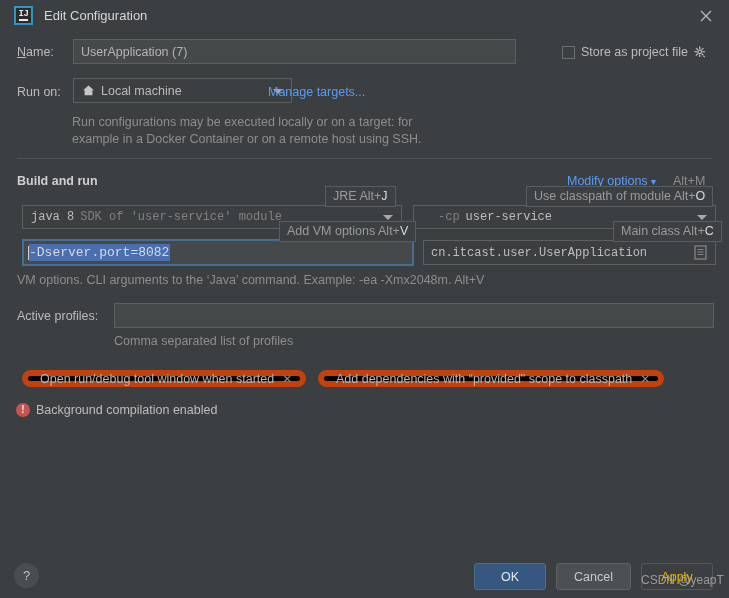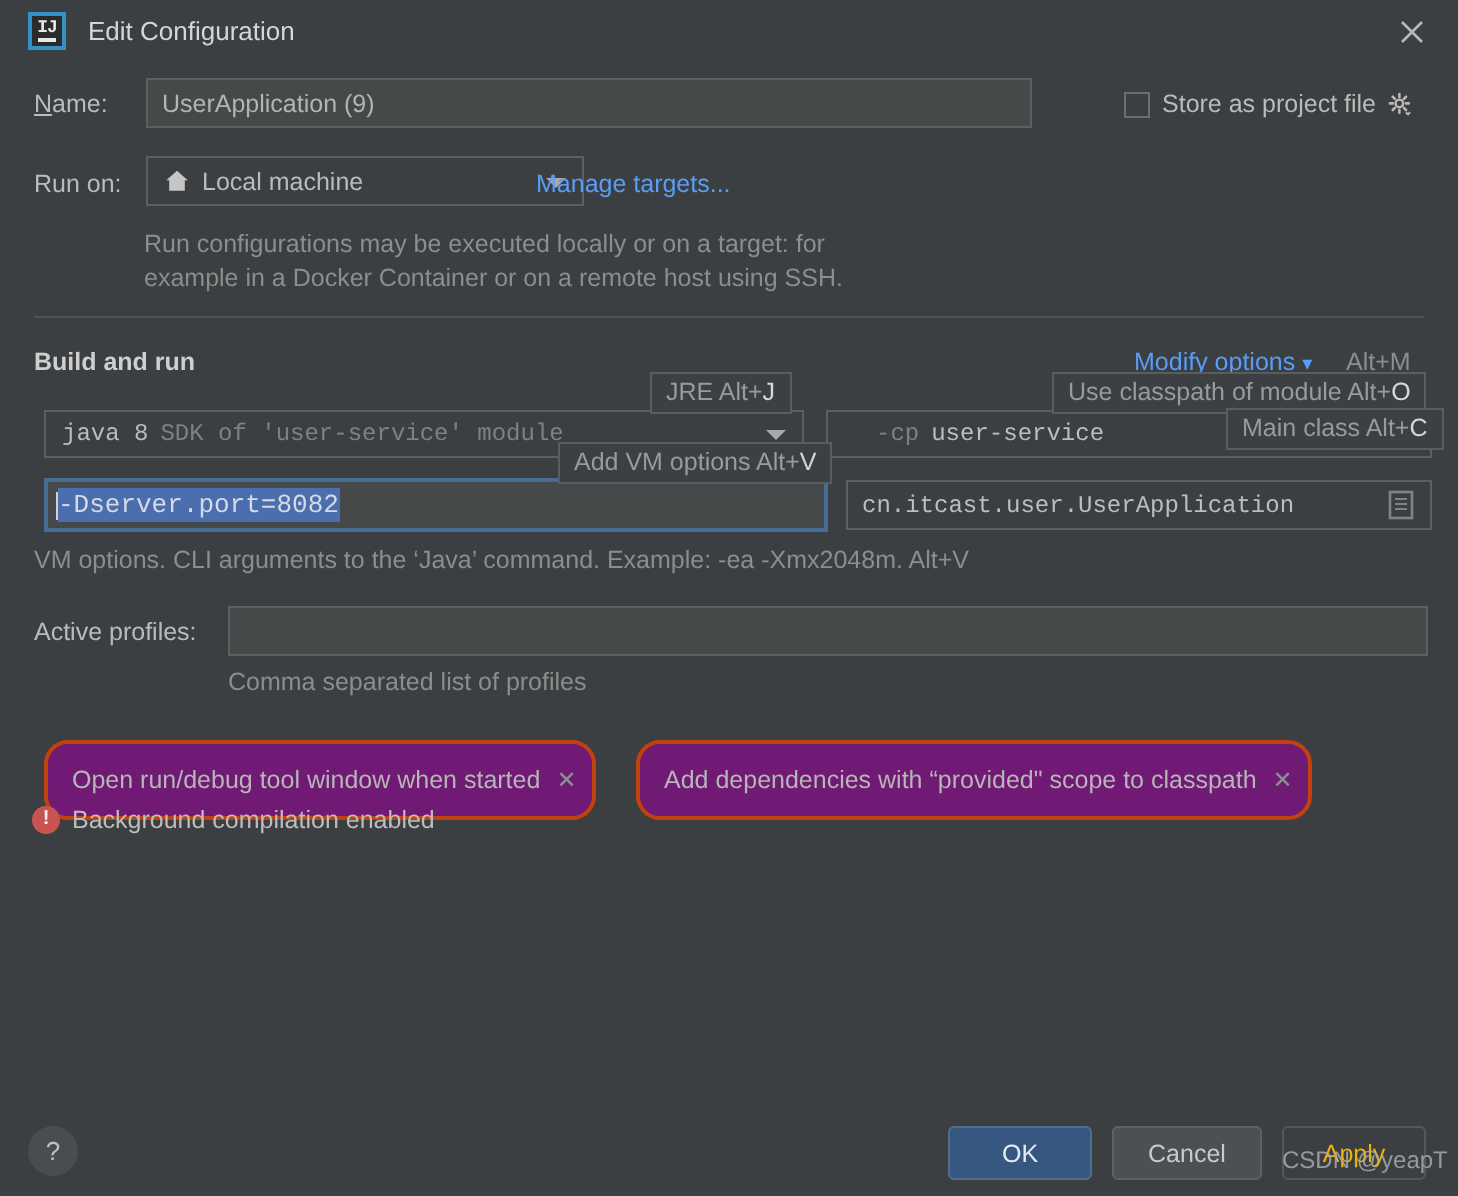--- a/index.html
+++ b/index.html
@@ -93,22 +93,22 @@
     background:#4b6eaf; color:#d4dbe6;
     font-family:"Liberation Mono", monospace; font-size:13px;
     padding:1px 1px 1px 0;
   }
   .caret { display:inline-block; width:1px; height:14px; background:#d0d0d0; vertical-align:-3px; }
 
   .fieldicon { position:absolute; opacity:.75; }
 
   
   .chip {
-    position:absolute; height:40px; border:2px solid #c2410c; border-radius:12px;
-    background:#701a75; color:#b6b6b6; font-size:12.5px;
+    position:absolute; height:17px; border:6px solid #c2410c; border-radius:12px;
+    background:#000000; color:#b6b6b6; font-size:12.5px;
     display:flex; align-items:center; padding:0 8px 0 12px; gap:8px;
   }
   .chip .x { color:#8b8f90; font-size:12px; }
 
   .warn-row { position:absolute; display:flex; align-items:center; gap:6px; }
   .warn-ico {
     width:14px;height:14px;border-radius:50%;background:#c75450;
     color:#f0f0f0;font-size:10px;font-weight:bold;line-height:14px;text-align:center;
   }
 
@@ -146,21 +146,21 @@
       <svg width="22" height="20" viewBox="0 0 22 20">
         <path d="M6 5 L16 15 M16 5 L6 15" stroke="#b9b9b9" stroke-width="1.3" fill="none"></path>
       </svg>
     </div>
   </div>
 
   <div class="lbl" style="left:17px; top:45px;">
     <span class="mn">N</span><span>ame:</span>
   </div>
   <div class="textfield" style="left:73px; top:39px; width:443px; height:25px;">
-    <span>UserApplication (9)</span>
+    <span>UserApplication (7)</span>
   </div>
 
   <div class="checkbox-row" style="left:562px; top:45px;">
     <span class="cbx"></span>
     <span style="font-size:12.5px;color:#bbbbbb;"><span class="mn">S</span><span>tore as project file</span></span>
     <span class="gear">
       <svg width="13" height="13" viewBox="0 0 16 16">
         <circle cx="7" cy="7" r="2.3" fill="none" stroke="#b9b9b9" stroke-width="1.5"></circle>
         <path d="M7 1.2 L7 3 M7 11 L7 12.8 M1.2 7 L3 7 M11 7 L12.8 7 M2.9 2.9 L4.2 4.2 M9.8 9.8 L11.1 11.1 M11.1 2.9 L9.8 4.2 M4.2 9.8 L2.9 11.1" stroke="#b9b9b9" stroke-width="1.6" stroke-linecap="round"></path>
         <path d="M11 12.5 L12.3 13.8 L13.6 12.5" stroke="#b9b9b9" stroke-width="1.2" fill="none"></path>
@@ -238,21 +238,21 @@
 
   <div class="hint" style="left:325px; top:186px;">
     <span>JRE Alt+</span><b>J</b>
   </div>
   <div class="hint" style="left:526px; top:186px;">
     <span>Use classpath of module Alt+</span><b>O</b>
   </div>
   <div class="hint" style="left:279px; top:221px;">
     <span>Add VM options Alt+</span><b>V</b>
   </div>
-  <div class="hint" style="left:613px; top:204px;text-align:right;">
+  <div class="hint" style="left:613px; top:221px;text-align:right;">
     <span>Main class Alt+</span><b>C</b>
   </div>
 
   <div class="desc" style="left:17px; top:272px;">VM options. CLI arguments to the ‘Java’ command. Example: -ea -Xmx2048m. Alt+V</div>
 
   <div class="lbl" style="left:17px; top:309px;">Active profiles:</div>
   <div class="textfield empty" style="left:114px; top:303px; width:600px; height:25px;">
     <span></span>
   </div>
   <div class="desc" style="left:114px; top:333px;">Comma separated list of profiles</div>

